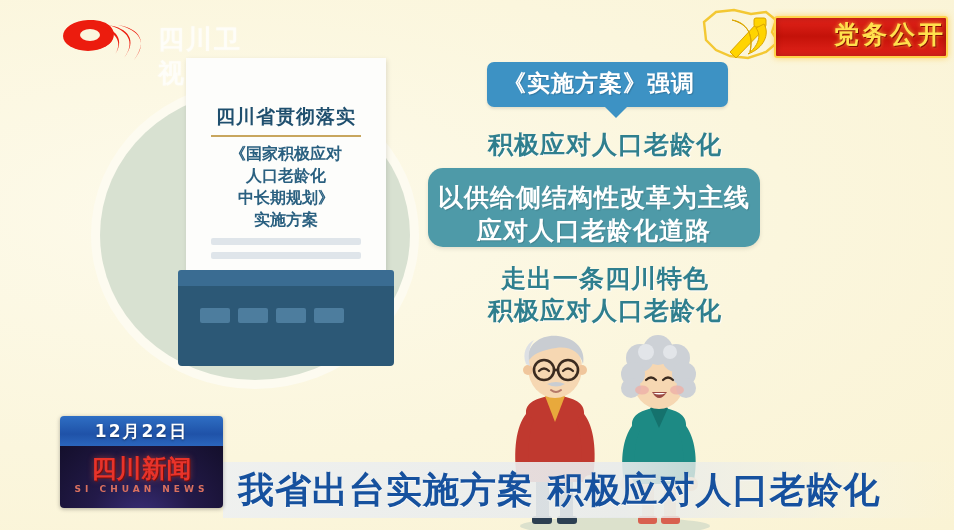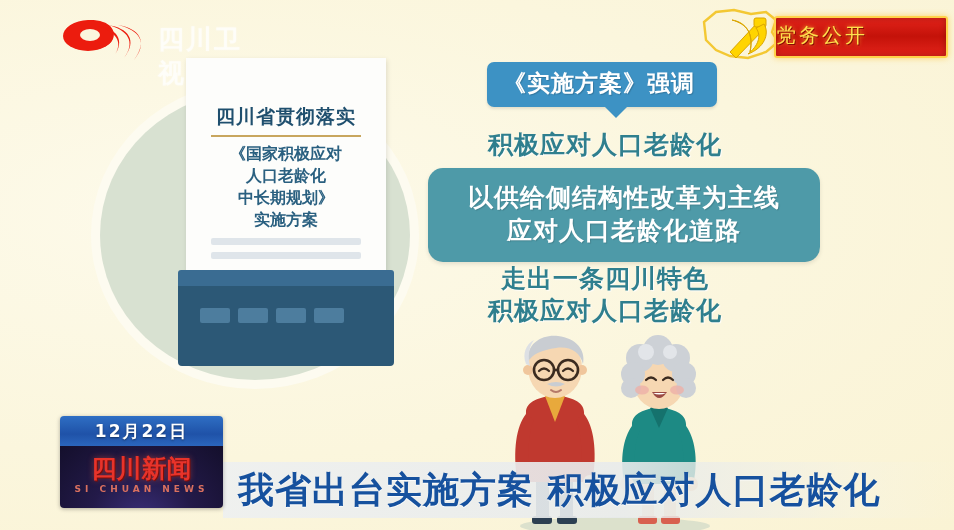--- a/index.html
+++ b/index.html
@@ -22,55 +22,55 @@
       text-shadow:0 0 2px rgba(255,255,255,.5);}
 
   
   .party-badge{position:absolute;right:8px;top:6px;width:250px;height:58px;}
   .party-badge .map{position:absolute;left:0;top:0;width:92px;height:56px;}
   .party-badge .emblem{position:absolute;left:24px;top:6px;width:56px;height:50px;}
   .party-badge .plaque{position:absolute;left:78px;top:10px;width:170px;height:38px;
       background:linear-gradient(180deg,#e2231a 0%,#c41209 48%,#e2231a 100%);
       border:2px solid #ffd24a;border-radius:3px;
       box-shadow:0 0 6px rgba(255,200,60,.7),inset 0 0 6px rgba(0,0,0,.25);}
-  .party-badge .plaque span{display:block;text-align:left;line-height:34px;
-      font-size:20px;font-weight:normal;color:#ffe14d;letter-spacing:3px;
+  .party-badge .plaque span{display:block;text-align:right;line-height:34px;
+      font-size:25px;font-weight:bold;color:#ffe14d;letter-spacing:3px;
       text-shadow:1px 1px 0 #8a0a04,0 0 4px rgba(255,220,60,.8);}
 
   
   .doc-circle{position:absolute;left:100px;top:90px;width:310px;height:290px;
       background:#d8e1d1;border-radius:50%;
       box-shadow:0 0 0 9px #fdfbf0;}
   .doc-wrap{position:absolute;left:178px;top:58px;width:220px;height:300px;}
   .paper{position:absolute;left:8px;top:0;width:200px;height:230px;background:#fdfdfb;
       box-shadow:1px 2px 5px rgba(0,0,0,.12);}
   .paper .t1{margin:46px 0 0 0;text-align:center;font-size:19px;font-weight:bold;
       color:#1f4f6e;letter-spacing:1px;}
   .paper .rule{width:150px;height:2px;background:#c8a65e;margin:5px auto 6px auto;}
   .paper .t2{text-align:center;font-size:16px;font-weight:bold;color:#2a6080;
       line-height:22px;letter-spacing:0px;}
   .paper .bar{width:150px;height:7px;background:#dfe5ea;border-radius:2px;margin:7px auto 0 auto;}
   .tray-back{position:absolute;left:0;top:212px;width:216px;height:22px;background:#3a6c92;border-radius:3px 3px 0 0;}
   .tray{position:absolute;left:0;top:228px;width:216px;height:80px;background:#2c5876;border-radius:0 0 4px 4px;}
   .tray .slot{position:absolute;top:22px;width:30px;height:15px;background:#4d7d9e;border-radius:2px;}
 
   
-  .tag{position:absolute;left:487px;top:62px;padding:6px 22px 8px 16px;background:#3d92c4;
+  .tag{position:absolute;left:487px;top:62px;padding:6px 33px 8px 16px;background:#3d92c4;
       border-radius:7px;box-shadow:0 2px 3px rgba(0,0,0,.10);}
   .tag span{font-size:23px;font-weight:bold;color:#ffffff;letter-spacing:1px;
       text-shadow:1px 1px 1px rgba(0,0,0,.18);}
   .tag-point{position:absolute;left:600px;top:102px;width:0;height:0;
       border-left:16px solid transparent;border-right:16px solid transparent;
       border-top:16px solid #3d92c4;}
 
   .line-teal{position:absolute;width:100%;text-align:center;font-size:25px;font-weight:bold;
       color:#2f7f8e;letter-spacing:1px;text-shadow:1px 1px 1px rgba(255,255,255,.9);}
 
-  .callout{position:absolute;left:428px;top:168px;width:392px;background:#4e9aa8;
-      border-radius:15px;padding:13px 0 15px 0;box-shadow:0 2px 4px rgba(0,0,0,.10);}
+  .callout{position:absolute;left:428px;top:168px;width:332px;background:#4e9aa8;
+      border-radius:15px;padding:13px 0 0 0;box-shadow:0 2px 4px rgba(0,0,0,.10);}
   .callout div{text-align:center;font-size:25px;font-weight:bold;color:#ffffff;
       line-height:33px;letter-spacing:1px;text-shadow:1px 1px 1px rgba(0,0,0,.15);}
 
   
   .couple{position:absolute;left:500px;top:330px;width:230px;height:200px;}
 
   
   .news-logo{position:absolute;left:60px;top:416px;width:163px;height:92px;
       border-radius:4px;overflow:hidden;box-shadow:0 1px 4px rgba(0,0,0,.3);}
   .news-logo .datebar{height:30px;background:linear-gradient(180deg,#2f6fc4 0%,#1f52a8 60%,#2b66bd 100%);

